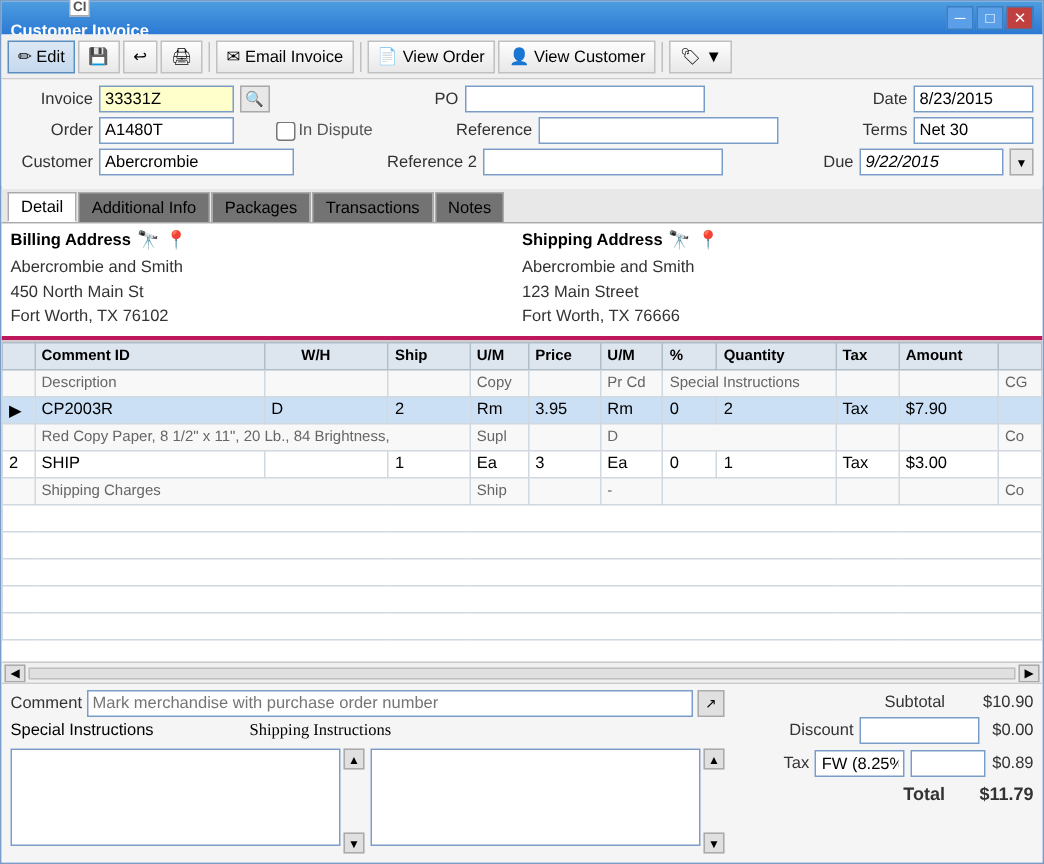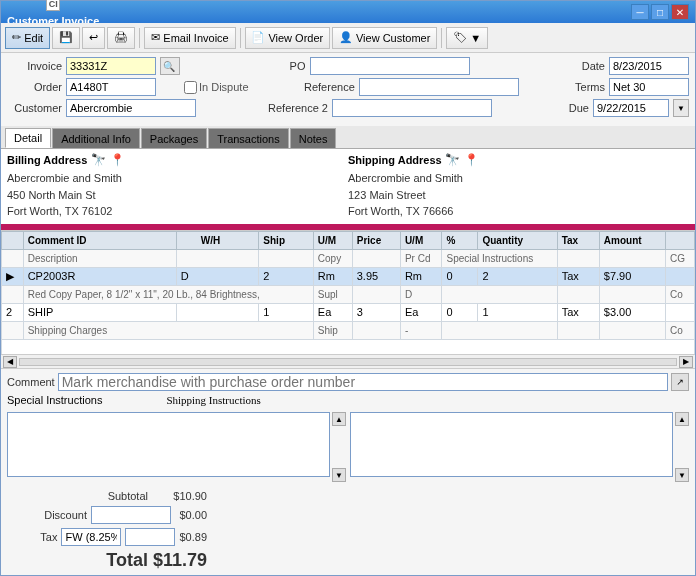--- a/index.html
+++ b/index.html
@@ -18,44 +18,44 @@
     .form-row { display: flex; align-items: center; margin-bottom: 3px; gap: 4px; }
     .form-label { font-size: 11px; color: #333; min-width: 55px; text-align: right; }
     .form-input { border: 1px solid #7a9cc9; background: white; height: 18px; padding: 1px 3px; font-size: 11px; }
     .form-input.yellow { background: #ffffcc; }
     .search-btn { width: 20px; height: 18px; background: #e8e8e8; border: 1px solid #aaa; cursor: pointer; display: flex; align-items: center; justify-content: center; font-size: 10px; }
     .checkbox-label { display: flex; align-items: center; gap: 2px; font-size: 11px; color: #555; }
     .tabs { display: flex; background: #e8e8e8; border-bottom: 1px solid #aaa; padding: 2px 4px 0; gap: 1px; margin-top: 2px; }
     .tab { padding: 2px 8px; border: 1px solid #aaa; border-bottom: none; cursor: pointer; background: #737373; font-size: 11px; height: 20px; display: flex; align-items: center; }
     .tab.active { background: #ffffff; border-bottom: 1px solid white; margin-bottom: -1px; z-index: 1; }
     .content-area { flex: 1; display: flex; flex-direction: column; overflow: hidden; }
-    .addresses { display: flex; gap: 0; border-bottom: 6px solid #be185d; padding: 4px 6px; background: white; }
+    .addresses { display: flex; gap: 0; border-bottom: 3px solid #be185d; padding: 4px 6px; background: white; }
     .address-section { flex: 1; }
     .address-header { display: flex; align-items: center; gap: 4px; font-size: 11px; font-weight: bold; margin-bottom: 3px; }
     .addr-icon { font-size: 12px; cursor: pointer; }
     .address-text { font-size: 11px; line-height: 1.5; color: #333; }
     .table-area { flex: 1; overflow-x: auto; overflow-y: hidden; background: white; border-top: 1px solid #ccc; }
     table.invoice-table { width: 100%; border-collapse: collapse; min-width: 660px; }
     .invoice-table th { background: #dde5ee; border: 1px solid #b0bec8; padding: 2px 4px; font-size: 10px; font-weight: bold; text-align: left; height: 18px; white-space: nowrap; }
     .invoice-table td { border: 1px solid #d0d8e0; padding: 1px 4px; font-size: 11px; height: 18px; white-space: nowrap; background: white; }
     .invoice-table tr.desc-row td { background: #f8f8f8; color: #666; font-size: 10px; }
     .invoice-table tr.selected td { background: #cce0f5; }
-    .bottom-area { background: #f5f5f5; border-top: 1px solid #ccc; padding: 4px 6px; display: flex; gap: 6px; min-height: 120px; flex-direction: column; }
+    .bottom-area { background: #f5f5f5; border-top: 1px solid #ccc; padding: 4px 6px; display: flex; gap: 6px; min-height: 120px; }
     .bottom-left { flex: 1; display: flex; flex-direction: column; gap: 3px; }
     .bottom-right { width: 200px; display: flex; flex-direction: column; gap: 4px; align-items: flex-start; padding-top: 2px; }
     .comment-row { display: flex; align-items: center; gap: 3px; }
-    .comment-input { flex: 1; border: 1px solid #7a9cc9; background: white; height: 18px; padding: 1px 3px; font-size: 14px; color: #999; }
+    .comment-input { flex: 1; border: 1px solid #7a9cc9; background: white; height: 18px; padding: 1px 3px; font-size: 11px; color: #999; }
     .comment-btn { width: 18px; height: 18px; background: #e0e0e0; border: 1px solid #aaa; cursor: pointer; display: flex; align-items: center; justify-content: center; font-size: 9px; }
     .instructions-area { display: flex; gap: 4px; flex: 1; }
     .instr-textarea { flex: 1; border: 1px solid #7a9cc9; background: white; resize: none; font-size: 11px; padding: 2px; min-height: 60px; }
     .totals-row { display: flex; align-items: center; justify-content: flex-end; gap: 4px; width: 100%; }
     .totals-label { font-size: 11px; color: #333; text-align: right; min-width: 80px; }
     .totals-input { width: 80px; border: 1px solid #7a9cc9; background: white; height: 18px; padding: 1px 3px; font-size: 11px; text-align: right; }
     .totals-value { width: 55px; text-align: right; font-size: 11px; color: #333; }
-    .total-row-bold { font-weight: bold; font-size: 18px; }
+    .total-row-bold { font-weight: bold; font-size: 12px; }
     .drop-btn { background: #e8e8e8; border: 1px solid #aaa; width: 16px; height: 22px; cursor: pointer; display: flex; align-items: center; justify-content: center; font-size: 9px; }
   </style>
 </head>
 <body>
 
 <div class="window">
 
   <div class="title-bar">
     <div class="title-bar-left">
       <span class="title-bar-icon">CI</span>
@@ -131,21 +131,21 @@
       <input class="form-input" style="width: 80px;" value="Net 30">
     </div>
     <div class="form-row">
       <span class="form-label">Customer</span>
       <input class="form-input" style="width: 130px;" value="Abercrombie">
       <span style="flex:1;"></span>
       <span class="form-label" style="min-width:55px;">Reference 2</span>
       <input class="form-input" style="width: 160px;" value="">
       <span style="flex:1;"></span>
       <span class="form-label" style="min-width:25px;">Due</span>
-      <input class="form-input" style="width: 76px;" value="9/22/2015">
+      <input class="form-input" style="width: 96px; font-style: italic;" value="9/22/2015">
       <button class="drop-btn" style="height:18px;font-size:8px;">▼</button>
     </div>
   </div>
 
   <div class="tabs">
     <div class="tab active">
       <span>Detail</span>
     </div>
     <div class="tab">
       <span>Additional Info</span>

